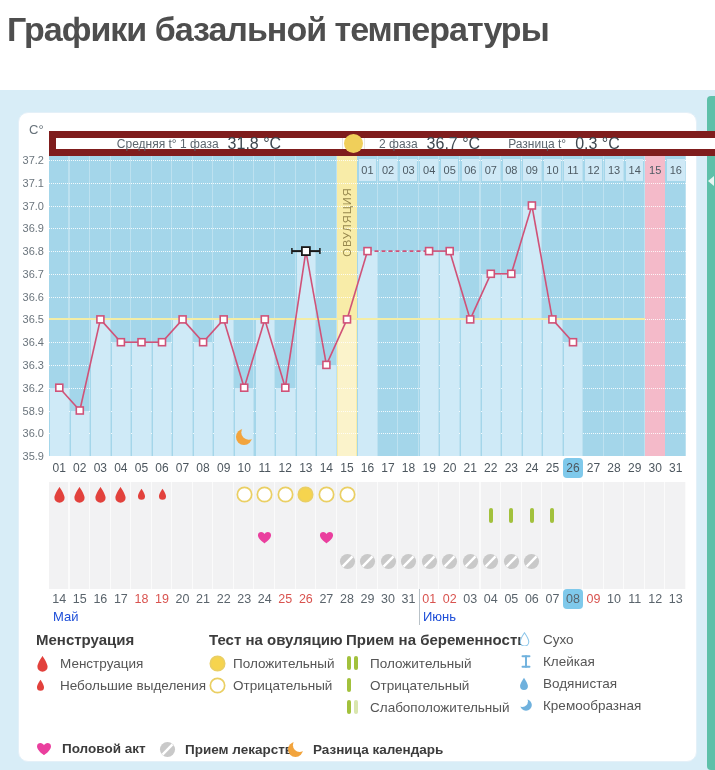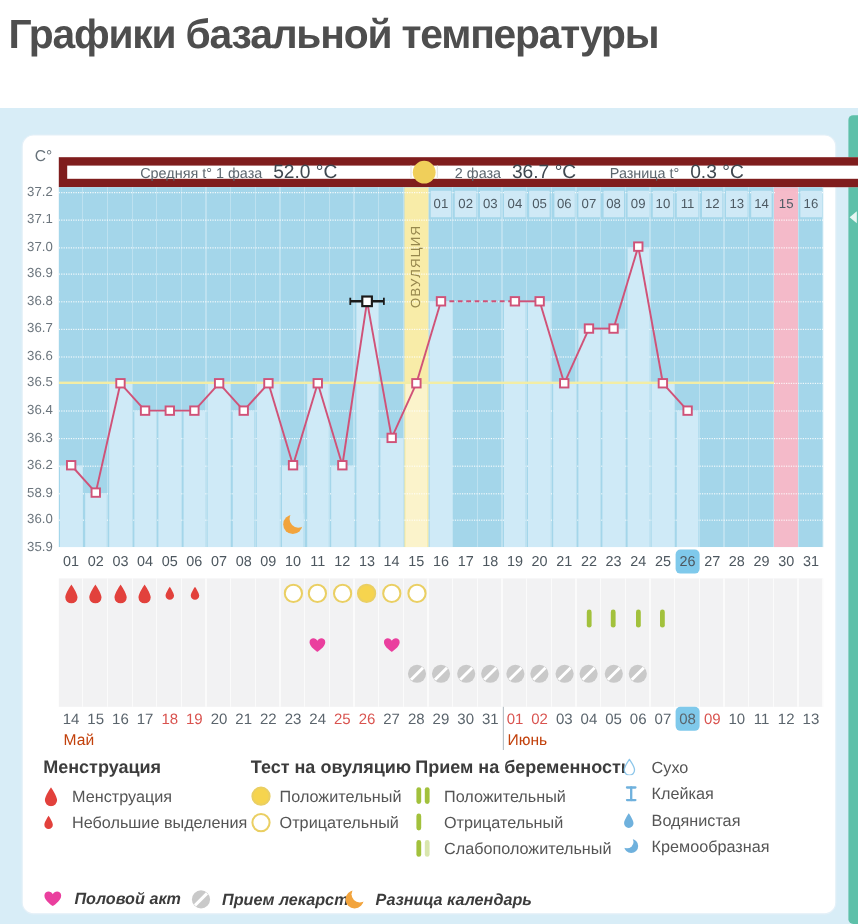--- a/index.html
+++ b/index.html
@@ -36,46 +36,46 @@
   .axis-row{left:30px;top:343px;width:637px;height:26px;background:#fff;}
   .cday{position:absolute;top:5px;text-align:center;font-size:12px;color:#4d575f;z-index:2;}
   .today-badge{position:absolute;top:2px;width:20px;height:20px;border-radius:4px;z-index:1;}
   .icon-grid{left:30px;top:369px;width:637px;height:107px;background:#f2f2f3;
         background-image:repeating-linear-gradient(90deg,transparent 0px,transparent 19.5px,rgba(255,255,255,.7) 19.5px,rgba(255,255,255,.7) 20.55px);}
   .gicon{position:absolute;display:flex;align-items:center;justify-content:center;}
   .gbar{border-radius:2px;}
   .dates-row{left:30px;top:478px;width:637px;height:18px;}
   .dlab{position:absolute;top:1px;text-align:center;font-size:12.5px;color:#5a646c;z-index:2;}
   .dlab.red{color:#d9534f;}
-  .month-lab{position:absolute;top:0;font-size:13px;color:#c2410c;}
+  .month-lab{position:absolute;top:0;font-size:13px;color:#1d4ed8;}
   .month-divider{position:absolute;width:1px;background:#b9c2c8;z-index:1;}
   .legend-col{position:absolute;}
   .legend-h{font-size:15px;font-weight:bold;color:#3c3c3c;margin-bottom:7px;white-space:nowrap;}
   .legend-item{display:flex;align-items:center;height:16px;margin-bottom:6px;font-size:13.5px;color:#555;white-space:nowrap;}
   .legend-item .ic{width:24px;display:flex;align-items:center;justify-content:flex-start;}
-  .legend-foot-item{position:absolute;display:flex;align-items:center;font-size:13.5px;font-weight:bold;color:#3c3c3c;white-space:nowrap;font-style:italic;}
+  .legend-foot-item{position:absolute;display:flex;align-items:center;font-size:13.5px;font-weight:bold;color:#3c3c3c;white-space:nowrap;}
   .legend-foot-item .ic{width:26px;display:flex;align-items:center;}
 </style>
 </head>
 <body>
 
 <div class="stage">
   <div class="page-title">Графики базальной температуры</div>
   <div class="panel"></div>
   <div class="side-tab">
       <div class="arrow"></div>
     </div>
 
   <div class="card">
     <div class="abs unit">C°</div>
 
     <div class="abs hdr-bar">
       <div class="hdr-sec s1">
         <span class="hdr-label">Средняя t° 1 фаза</span>
-        <span class="hdr-value" style="margin-right:0">52.0 °C</span>
+        <span class="hdr-value" style="margin-right:0">31.8 °C</span>
       </div>
       <div class="hdr-sec s2">
         <span class="hdr-dot"></span>
       </div>
       <div class="hdr-sec s3">
         <span class="hdr-label">2 фаза</span>
         <span class="hdr-value">36.7 °C</span>
         <span class="hdr-label">Разница t°</span>
         <span class="hdr-value">0.3 °C</span>
       </div>

